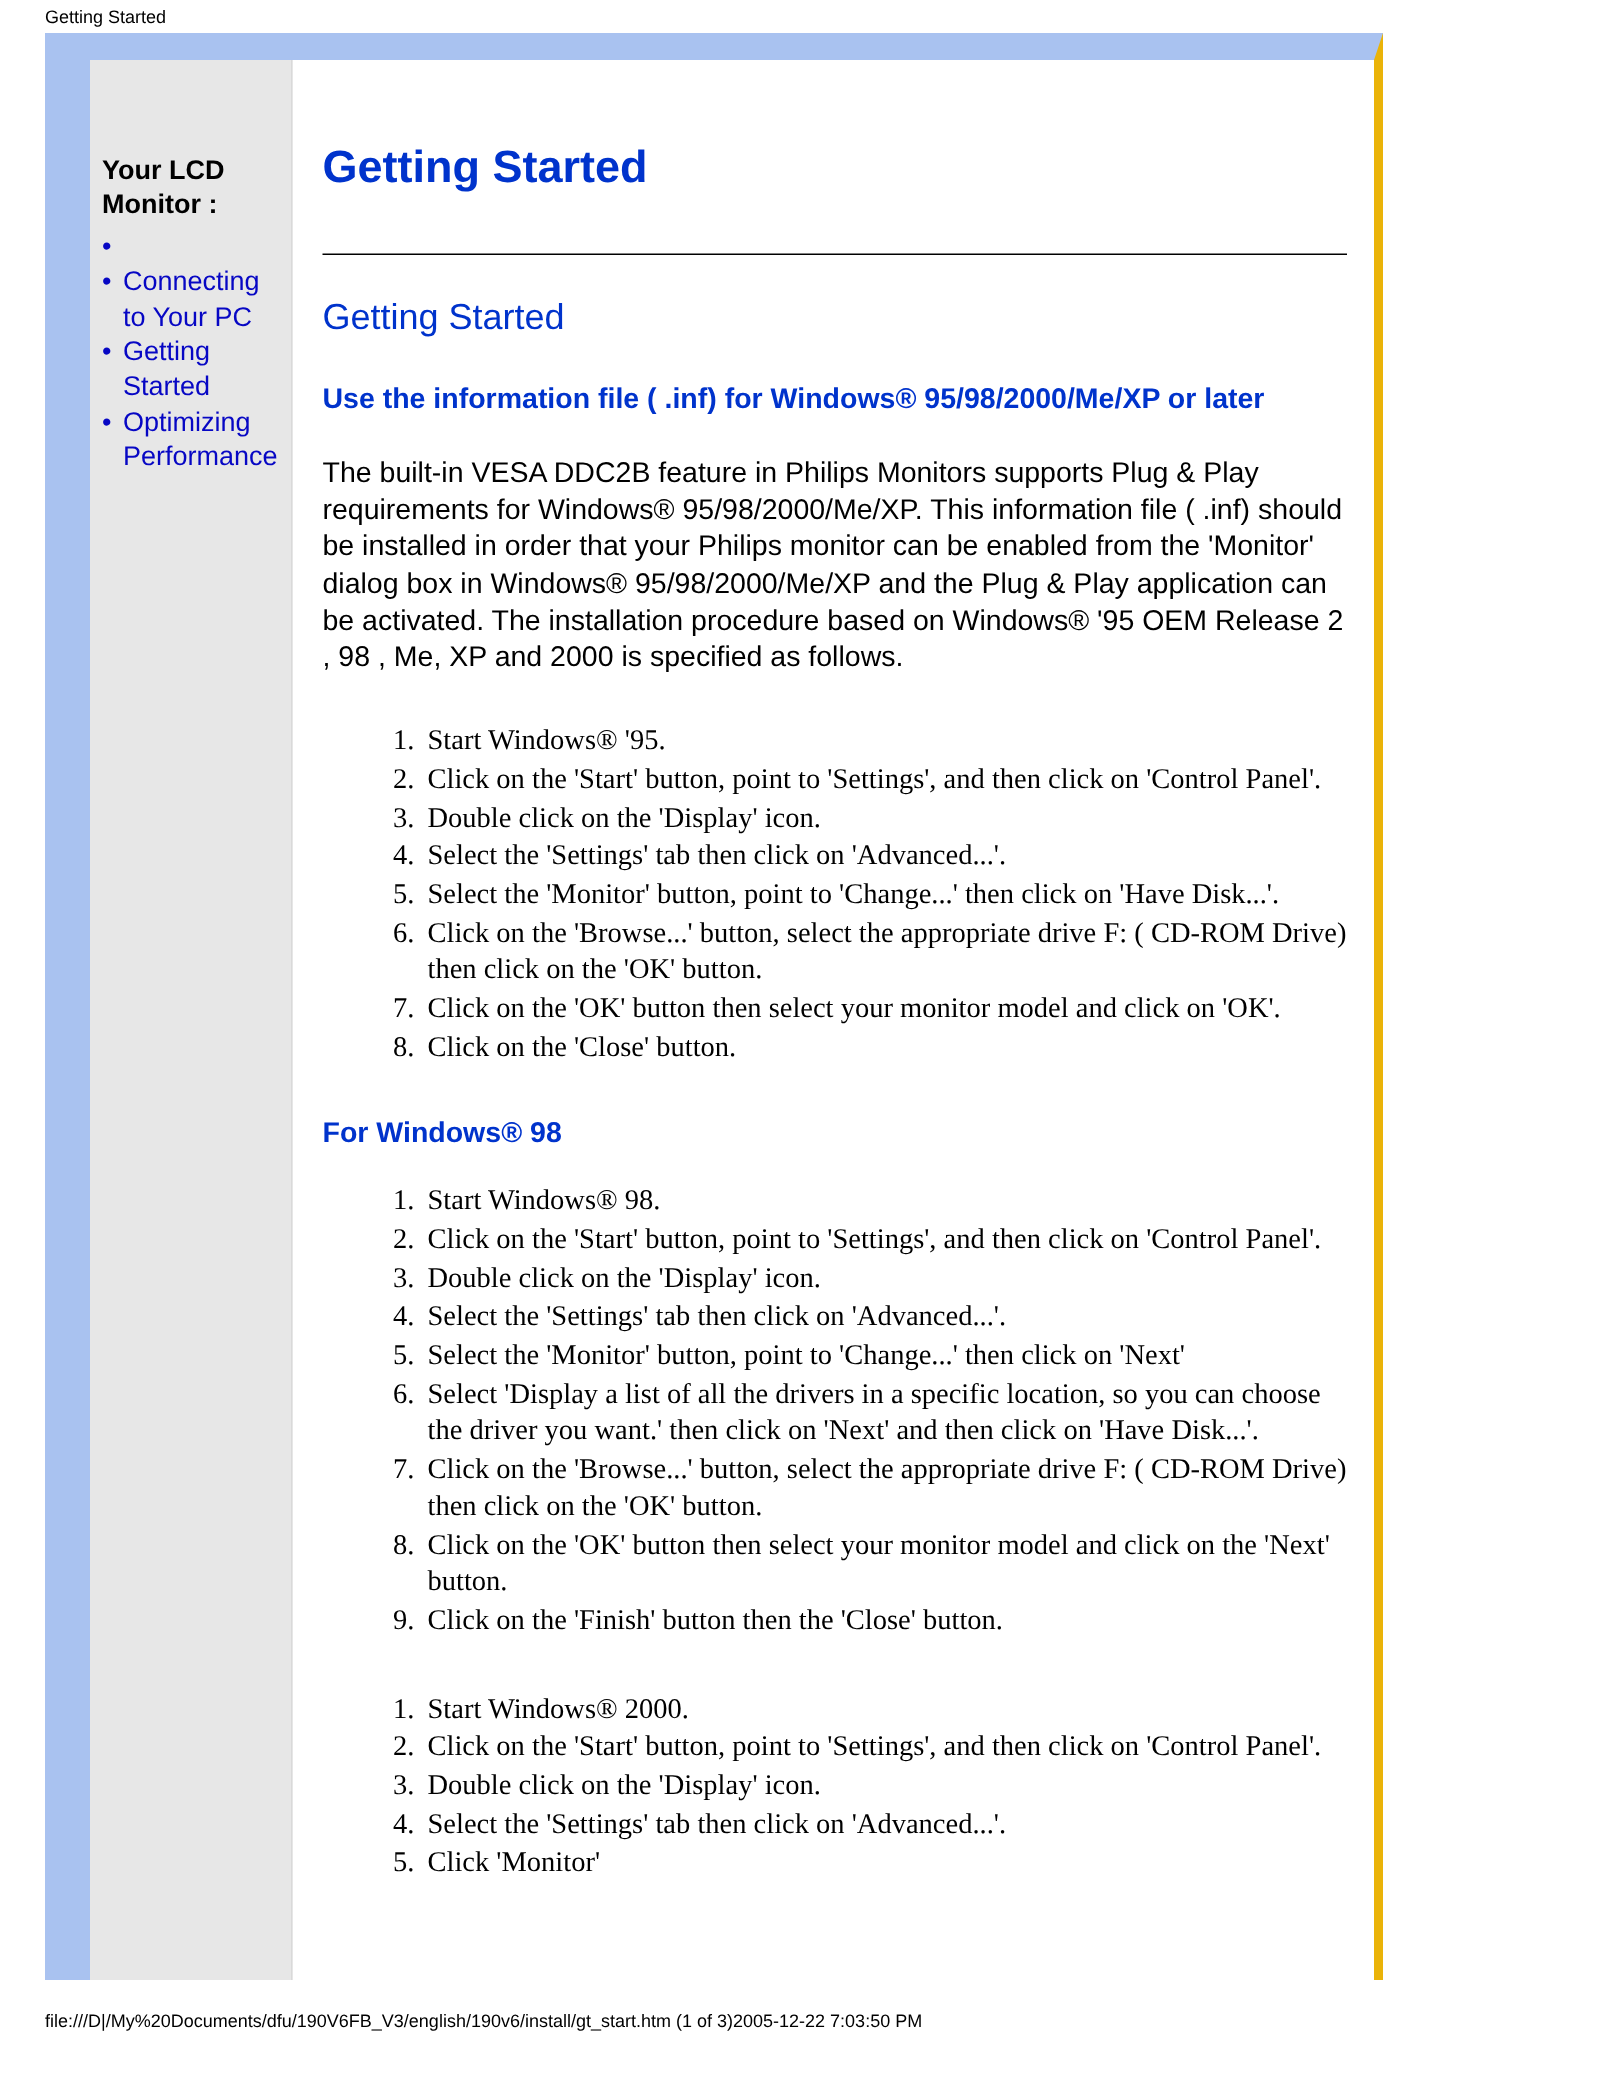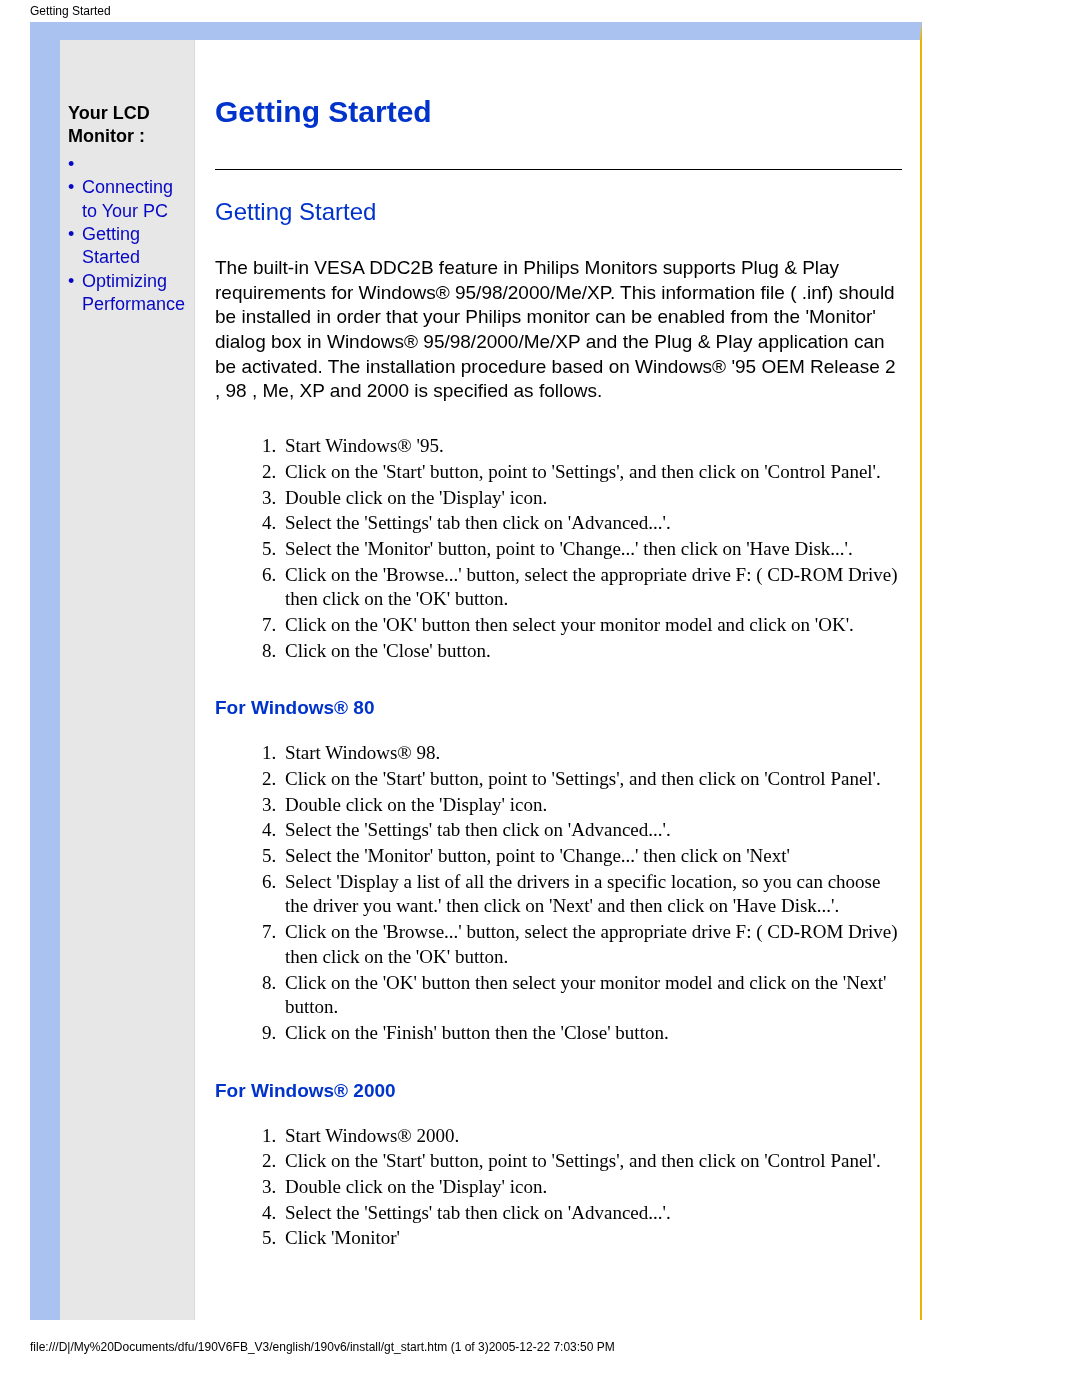--- a/index.html
+++ b/index.html
@@ -16,21 +16,21 @@
   }
   .top-label {
     font-size: 12px;
     padding: 4px 0 4px 30px;
     color: #000;
   }
   .frame-outer {
     margin: 0 30px 0 30px;
     border-left: 30px solid #a9c2f0;
     border-top: 18px solid #a9c2f0;
-    border-right: 2px solid #eab308;
+    border-right: 6px solid #eab308;
     background: #ffffff;
     min-height: 1280px;
     display: flex;
   }
   .sidebar {
     width: 122px;
     background: #e7e7e7;
     padding: 62px 4px 0 8px;
     font-size: 18px;
     line-height: 1.3;
@@ -135,47 +135,47 @@
       <div class="sb-item">
         <span class="bullet">•</span>
         <span class="lbl">Optimizing Performance</span>
       </div>
     </div>
 
     <div class="content">
       <h1 class="page-title">Getting Started</h1>
       <hr class="rule">
       <div class="subtitle-blue">Getting Started</div>
+      <div class="subhead-bold">Use the information file ( .inf) for Windows® 95/98/2000/Me/XP or later</div>
       <p class="body-p">The built-in VESA DDC2B feature in Philips Monitors supports Plug &amp; Play requirements for Windows® 95/98/2000/Me/XP. This information file ( .inf) should be installed in order that your Philips monitor can be enabled from the 'Monitor' dialog box in Windows® 95/98/2000/Me/XP and the Plug &amp; Play application can be activated. The installation procedure based on Windows® '95 OEM Release 2 , 98 , Me, XP and 2000 is specified as follows.</p>
 
       <ol class="steps">
         <li>Start Windows® '95.</li>
         <li>Click on the 'Start' button, point to 'Settings', and then click on 'Control Panel'.</li>
         <li>Double click on the 'Display' icon.</li>
         <li>Select the 'Settings' tab then click on 'Advanced...'.</li>
         <li>Select the 'Monitor' button, point to 'Change...' then click on 'Have Disk...'.</li>
         <li>Click on the 'Browse...' button, select the appropriate drive F: ( CD-ROM Drive) then click on the 'OK' button.</li>
         <li>Click on the 'OK' button then select your monitor model and click on 'OK'.</li>
         <li>Click on the 'Close' button.</li>
       </ol>
 
-      <div class="win-head">For Windows® 80</div>
+      <div class="win-head">For Windows® 98</div>
       <ol class="steps">
         <li>Start Windows® 98.</li>
         <li>Click on the 'Start' button, point to 'Settings', and then click on 'Control Panel'.</li>
         <li>Double click on the 'Display' icon.</li>
         <li>Select the 'Settings' tab then click on 'Advanced...'.</li>
         <li>Select the 'Monitor' button, point to 'Change...' then click on 'Next'</li>
         <li>Select 'Display a list of all the drivers in a specific location, so you can choose the driver you want.' then click on 'Next' and then click on 'Have Disk...'.</li>
         <li>Click on the 'Browse...' button, select the appropriate drive F: ( CD-ROM Drive) then click on the 'OK' button.</li>
         <li>Click on the 'OK' button then select your monitor model and click on the 'Next' button.</li>
         <li>Click on the 'Finish' button then the 'Close' button.</li>
       </ol>
 
-      <div class="win-head">For Windows® 2000</div>
       <ol class="steps" style="margin-bottom:0;">
         <li>Start Windows® 2000.</li>
         <li>Click on the 'Start' button, point to 'Settings', and then click on 'Control Panel'.</li>
         <li>Double click on the 'Display' icon.</li>
         <li>Select the 'Settings' tab then click on 'Advanced...'.</li>
         <li>Click 'Monitor'</li>
       </ol>
     </div>
 
   </div>

